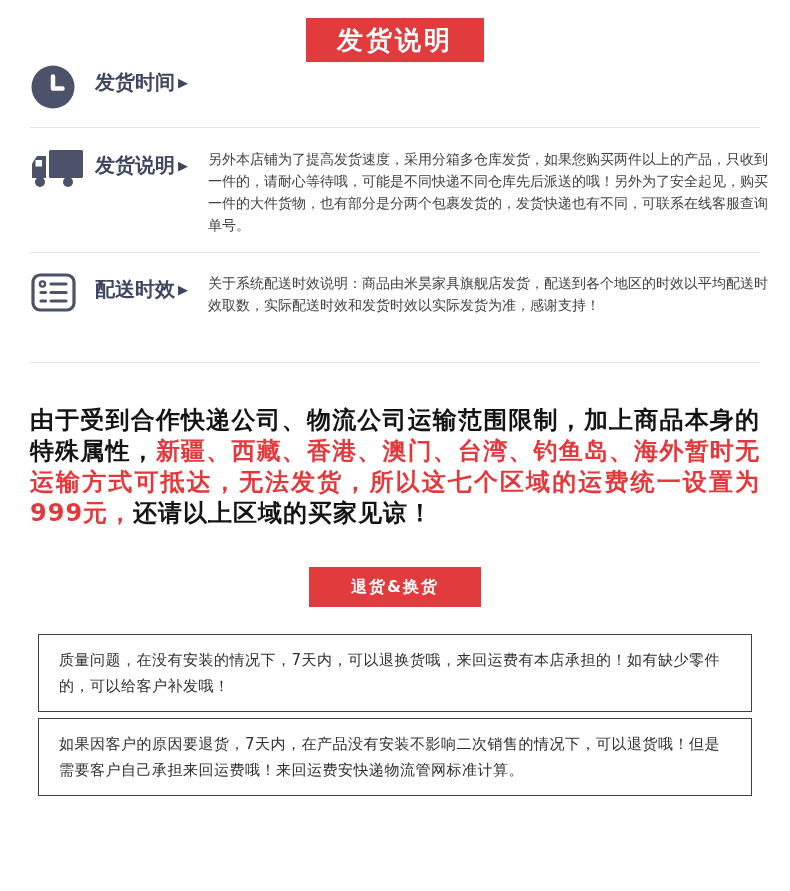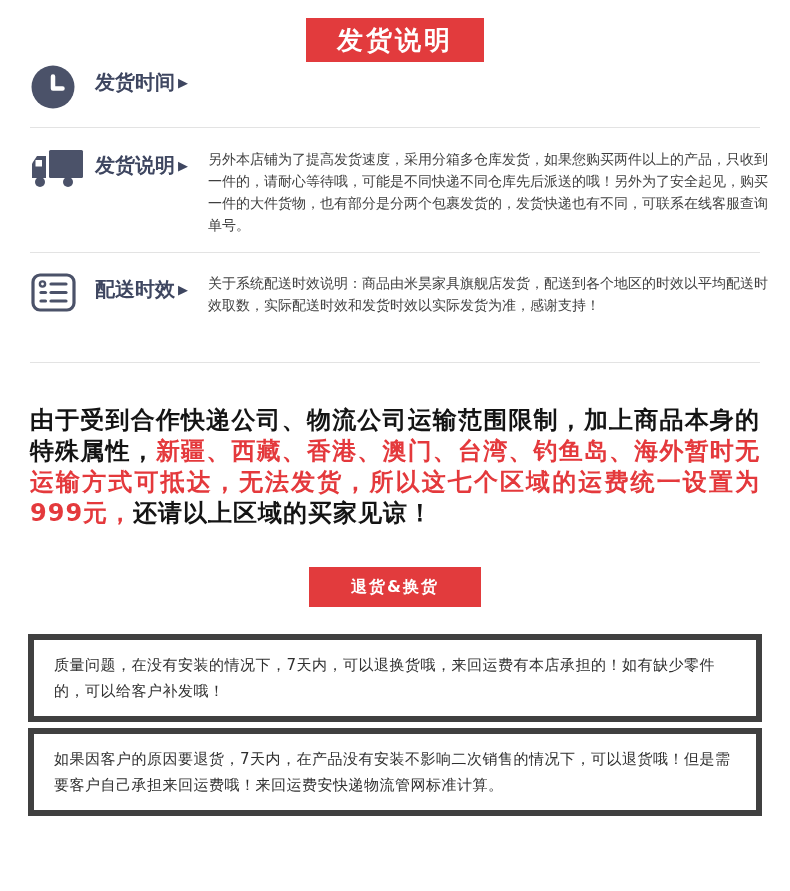--- a/index.html
+++ b/index.html
@@ -36,21 +36,21 @@
   .divider { border:none; border-top:1px solid #e3e3e3; margin:0 30px; height:0; }
 
   .notice {
     margin:42px 30px 0 30px;
     font-size:24px; font-weight:bold; line-height:31px;
     color:#141414; letter-spacing:1px;
     text-align:justify;
   }
 
   .return-box {
-    margin:0 28px; border:6px solid #404040;
+    margin:0 38px; border:1px solid #404040;
     padding:12px 20px; font-size:15px; line-height:26px; color:#2f2f2f;
     letter-spacing:0.5px;
   }
   .box1 { margin-top:27px; }
   .box2 { margin-top:6px; }
 
   svg { display:block; }
 </style>
 </head>
 <body>

